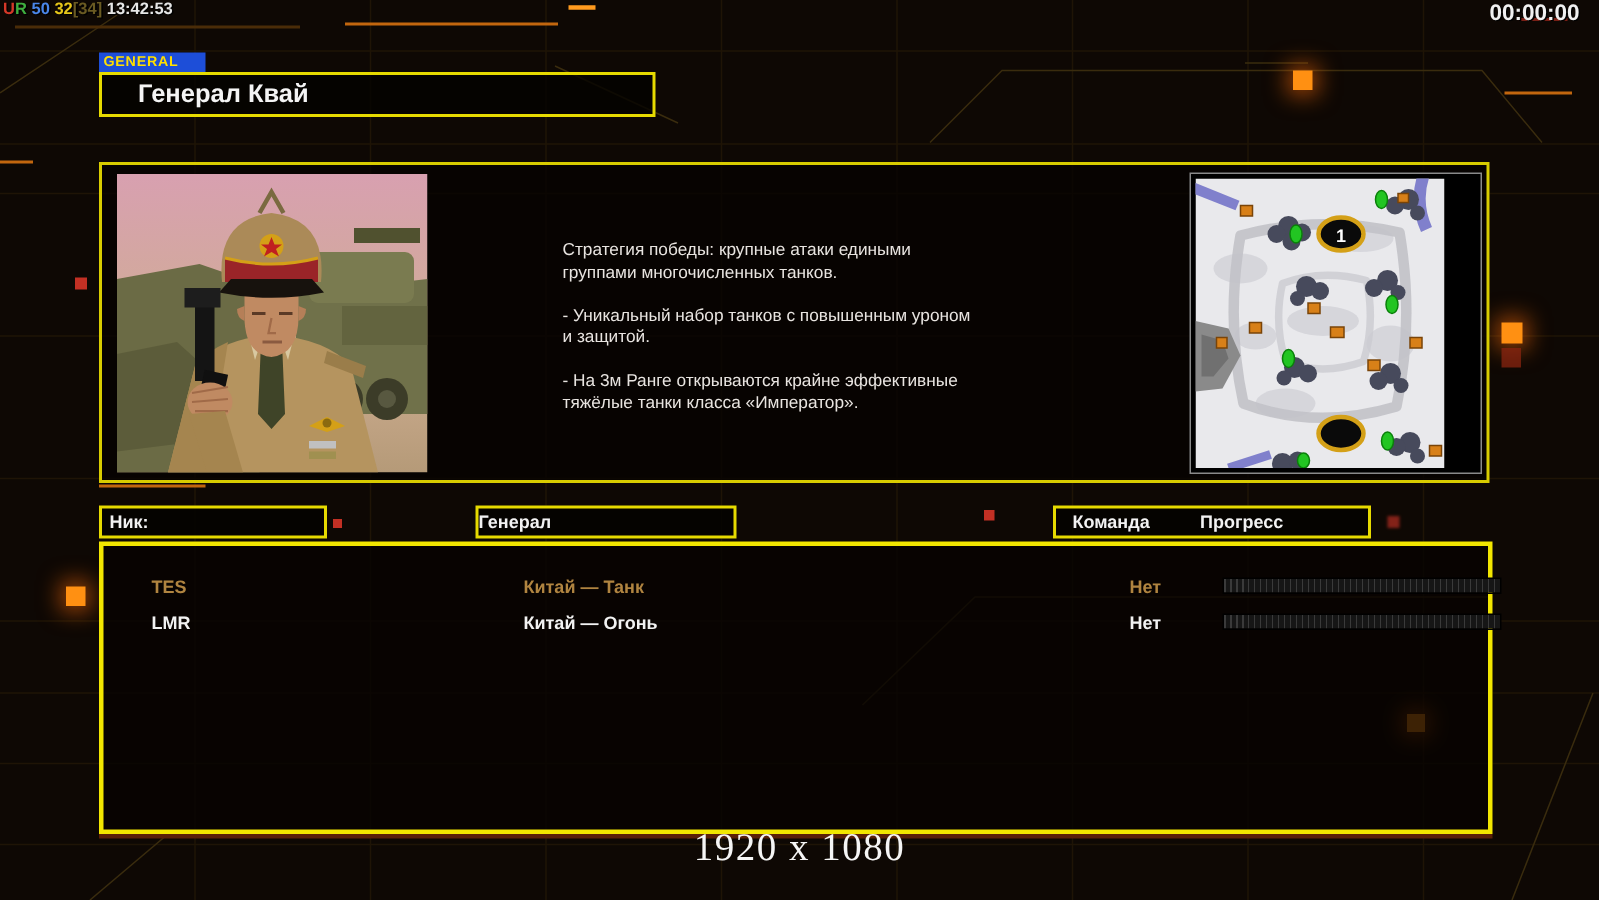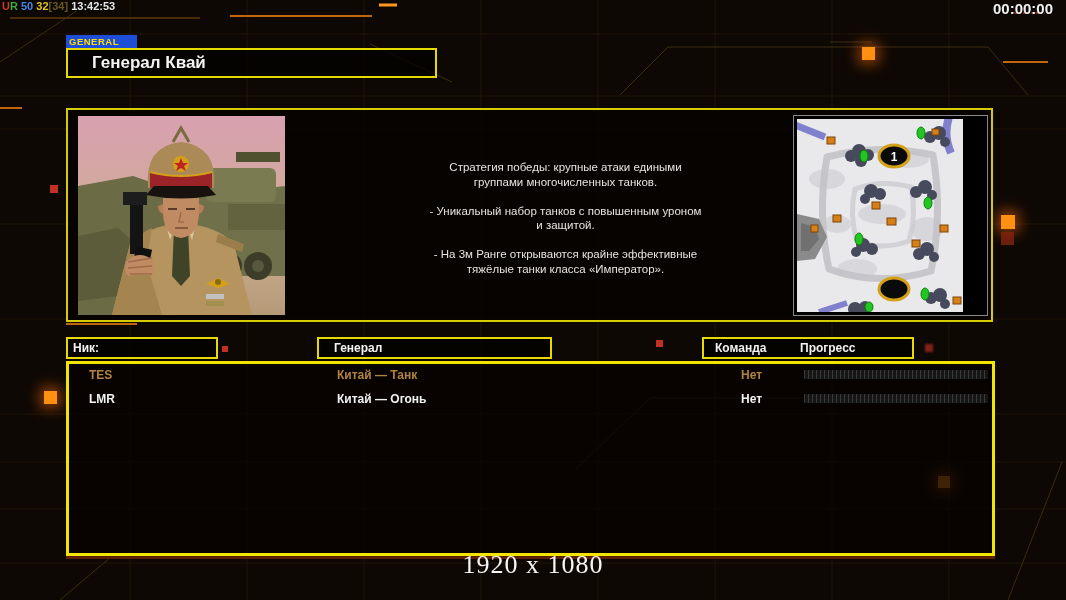--- a/index.html
+++ b/index.html
@@ -31,38 +31,38 @@
   #general-tab{position:absolute;left:66px;top:35px;width:71px;height:13px;z-index:4;
     background:#1d4ed8;color:#ffdf00;font-size:9.5px;font-weight:bold;letter-spacing:.5px;
     line-height:13px;padding-left:3px;box-sizing:border-box;}
   #title-box{position:absolute;left:66px;top:48px;width:371px;height:30px;z-index:4;
     border:2px solid #e6da00;background:rgba(4,2,0,.8);box-sizing:border-box;}
   #title-box .t{color:#f4f4f4;font-size:17px;font-weight:bold;line-height:26px;padding-left:24px;display:block;}
   
   #info-panel{position:absolute;left:66px;top:108px;width:927px;height:214px;z-index:3;
     border:2px solid #d8cc00;background:rgba(6,3,1,.8);box-sizing:border-box;}
   #portrait{position:absolute;left:10px;top:6px;width:207px;height:199px;background:#000;}
-  #strategy{position:absolute;left:330px;top:50px;width:335px;color:#e8e4e0;
-    font-size:11.5px;line-height:14.5px;white-space:pre-line;text-align:center;}
+  #strategy{position:absolute;left:307px;top:50px;width:335px;color:#e8e4e0;
+    font-size:11.5px;line-height:14.5px;white-space:pre-line;}
   #minimap-box{position:absolute;left:725px;top:5px;width:195px;height:201px;
     background:#000;border:1px solid #8a8a8a;box-sizing:border-box;}
   #minimap-box svg{position:absolute;left:3px;top:3px;}
   
   .hdr-box{position:absolute;top:337px;height:22px;z-index:4;border:2px solid #e6da00;
     background:rgba(4,2,0,.85);box-sizing:border-box;color:#f2f2f2;font-size:12px;font-weight:bold;line-height:18px;}
   #hdr-nick{left:66px;width:152px;padding-left:5px;}
-  #hdr-general{left:317px;width:235px;padding-left:15px;}
+  #hdr-general{left:317px;width:174px;padding-left:0;}
   #hdr-team{left:702px;width:212px;}
   #hdr-team .c1{position:absolute;left:11px;}
   #hdr-team .c2{position:absolute;left:96px;}
   
   #roster-panel{position:absolute;left:66px;top:361px;width:929px;height:195px;z-index:3;
     border:3px solid #f2e600;background:rgba(6,3,1,.78);box-sizing:border-box;}
   #roster-underline{position:absolute;left:66px;top:556px;width:929px;height:3px;background:#5a2008;z-index:2;}
-  .prow{position:absolute;left:4px;width:100%;height:22px;font-size:12px;font-weight:bold;line-height:22px;}
+  .prow{position:absolute;left:16px;width:100%;height:22px;font-size:12px;font-weight:bold;line-height:22px;margin-top:16px;}
   .prow .nick{position:absolute;left:16px;}
   .prow .gen{position:absolute;left:264px;}
   .prow .team{position:absolute;left:668px;}
   .prow .bar{position:absolute;left:730px;top:5px;width:186px;height:11px;
     border:1px solid #000;box-sizing:border-box;
     background:repeating-linear-gradient(90deg,#3a3a3a 0 1px,#161616 1px 4px);}
   .prow.muted, .prow.muted .team{color:#b08440;}
   .prow.active, .prow.active .team{color:#f2f2f2;}
   #row-0{top:0;}
   #row-1{top:24px;}

